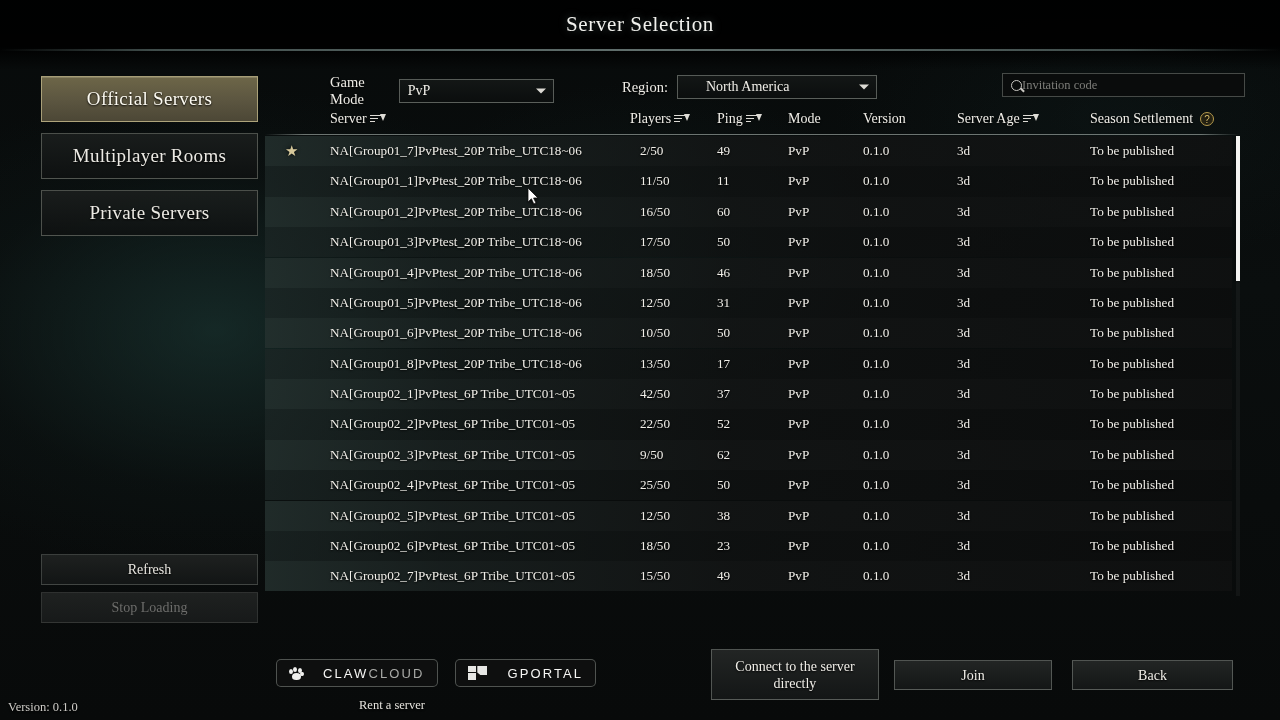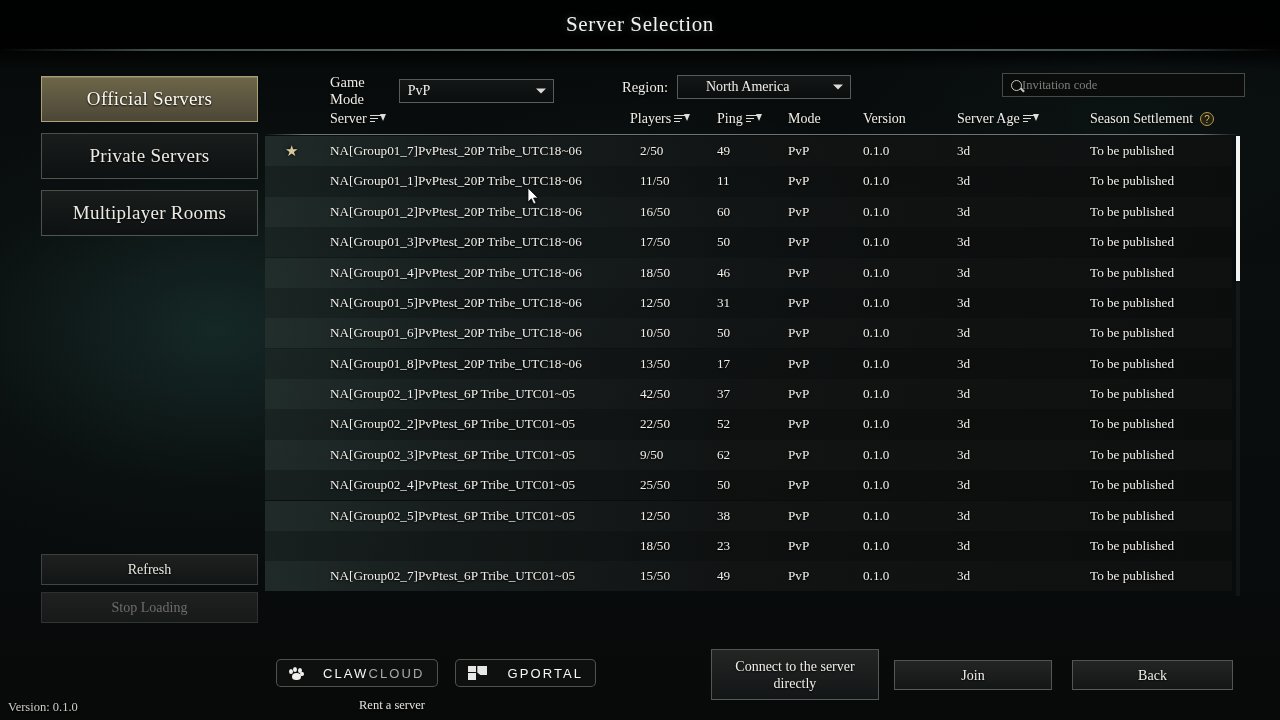--- a/index.html
+++ b/index.html
@@ -88,21 +88,21 @@
     font-size:14px; color:#f0eee8;
   }
   .caret{
     position:absolute; right:7px; top:50%; transform:translateY(-50%);
     width:0;height:0;border-left:5px solid transparent;border-right:5px solid transparent;
     border-top:5px solid #dcdad4;
   }
   #gmWrap{ position:absolute; left:0;   top:0; display:flex; align-items:center; gap:9px; }
   #gmSel { width:180px; }
   #rgWrap{ position:absolute; left:292px; top:1px; display:flex; align-items:center; gap:9px; }
-  #rgSel { width:174px;padding-left:28px; }
+  #rgSel { width:200px;padding-left:28px; }
 
   #searchbox{
     position:absolute; left:1002px; top:73px; width:243px; height:24px;
     border:1px solid rgba(130,136,130,.5);
     background:rgba(10,12,12,.85);
     display:flex; align-items:center; padding:0 8px; z-index:5;
   }
   #searchbox input{
     flex:1; background:transparent; border:0; outline:none;
     font-family:"Liberation Serif", serif; font-size:12.5px; color:#ddd;
@@ -232,24 +232,24 @@
 <div id="titlebar">
   <div class="tt">Server Selection</div>
 </div>
 <div id="titlerule"></div>
 
 <div id="leftnav">
     <div class="navbtn active">
       <span>Official Servers</span>
     </div>
     <div class="navbtn">
+      <span>Multiplayer Rooms</span>
+    </div>
+    <div class="navbtn">
       <span>Private Servers</span>
-    </div>
-    <div class="navbtn">
-      <span>Multiplayer Rooms</span>
     </div>
   </div>
 
 <div id="sidebtns">
   <div class="sidebtn">Refresh</div>
   <div class="sidebtn disabled">Stop Loading</div>
 </div>
 
 <div id="version">Version: 0.1.0</div>
 
@@ -439,20 +439,21 @@
         <div class="row">
           <span class="cell c-name">NA[Group02_5]PvPtest_6P Tribe_UTC01~05</span>
           <span class="cell c-play">12/50</span>
           <span class="cell c-ping">38</span>
           <span class="cell c-mode">PvP</span>
           <span class="cell c-vers">0.1.0</span>
           <span class="cell c-age">3d</span>
           <span class="cell c-seas">To be published</span>
         </div>
         <div class="row alt">
+          <span class="cell c-name">NA[Group02_6]PvPtest_6P Tribe_UTC01~05</span>
           <span class="cell c-play">18/50</span>
           <span class="cell c-ping">23</span>
           <span class="cell c-mode">PvP</span>
           <span class="cell c-vers">0.1.0</span>
           <span class="cell c-age">3d</span>
           <span class="cell c-seas">To be published</span>
         </div>
         <div class="row">
           <span class="cell c-name">NA[Group02_7]PvPtest_6P Tribe_UTC01~05</span>
           <span class="cell c-play">15/50</span>

